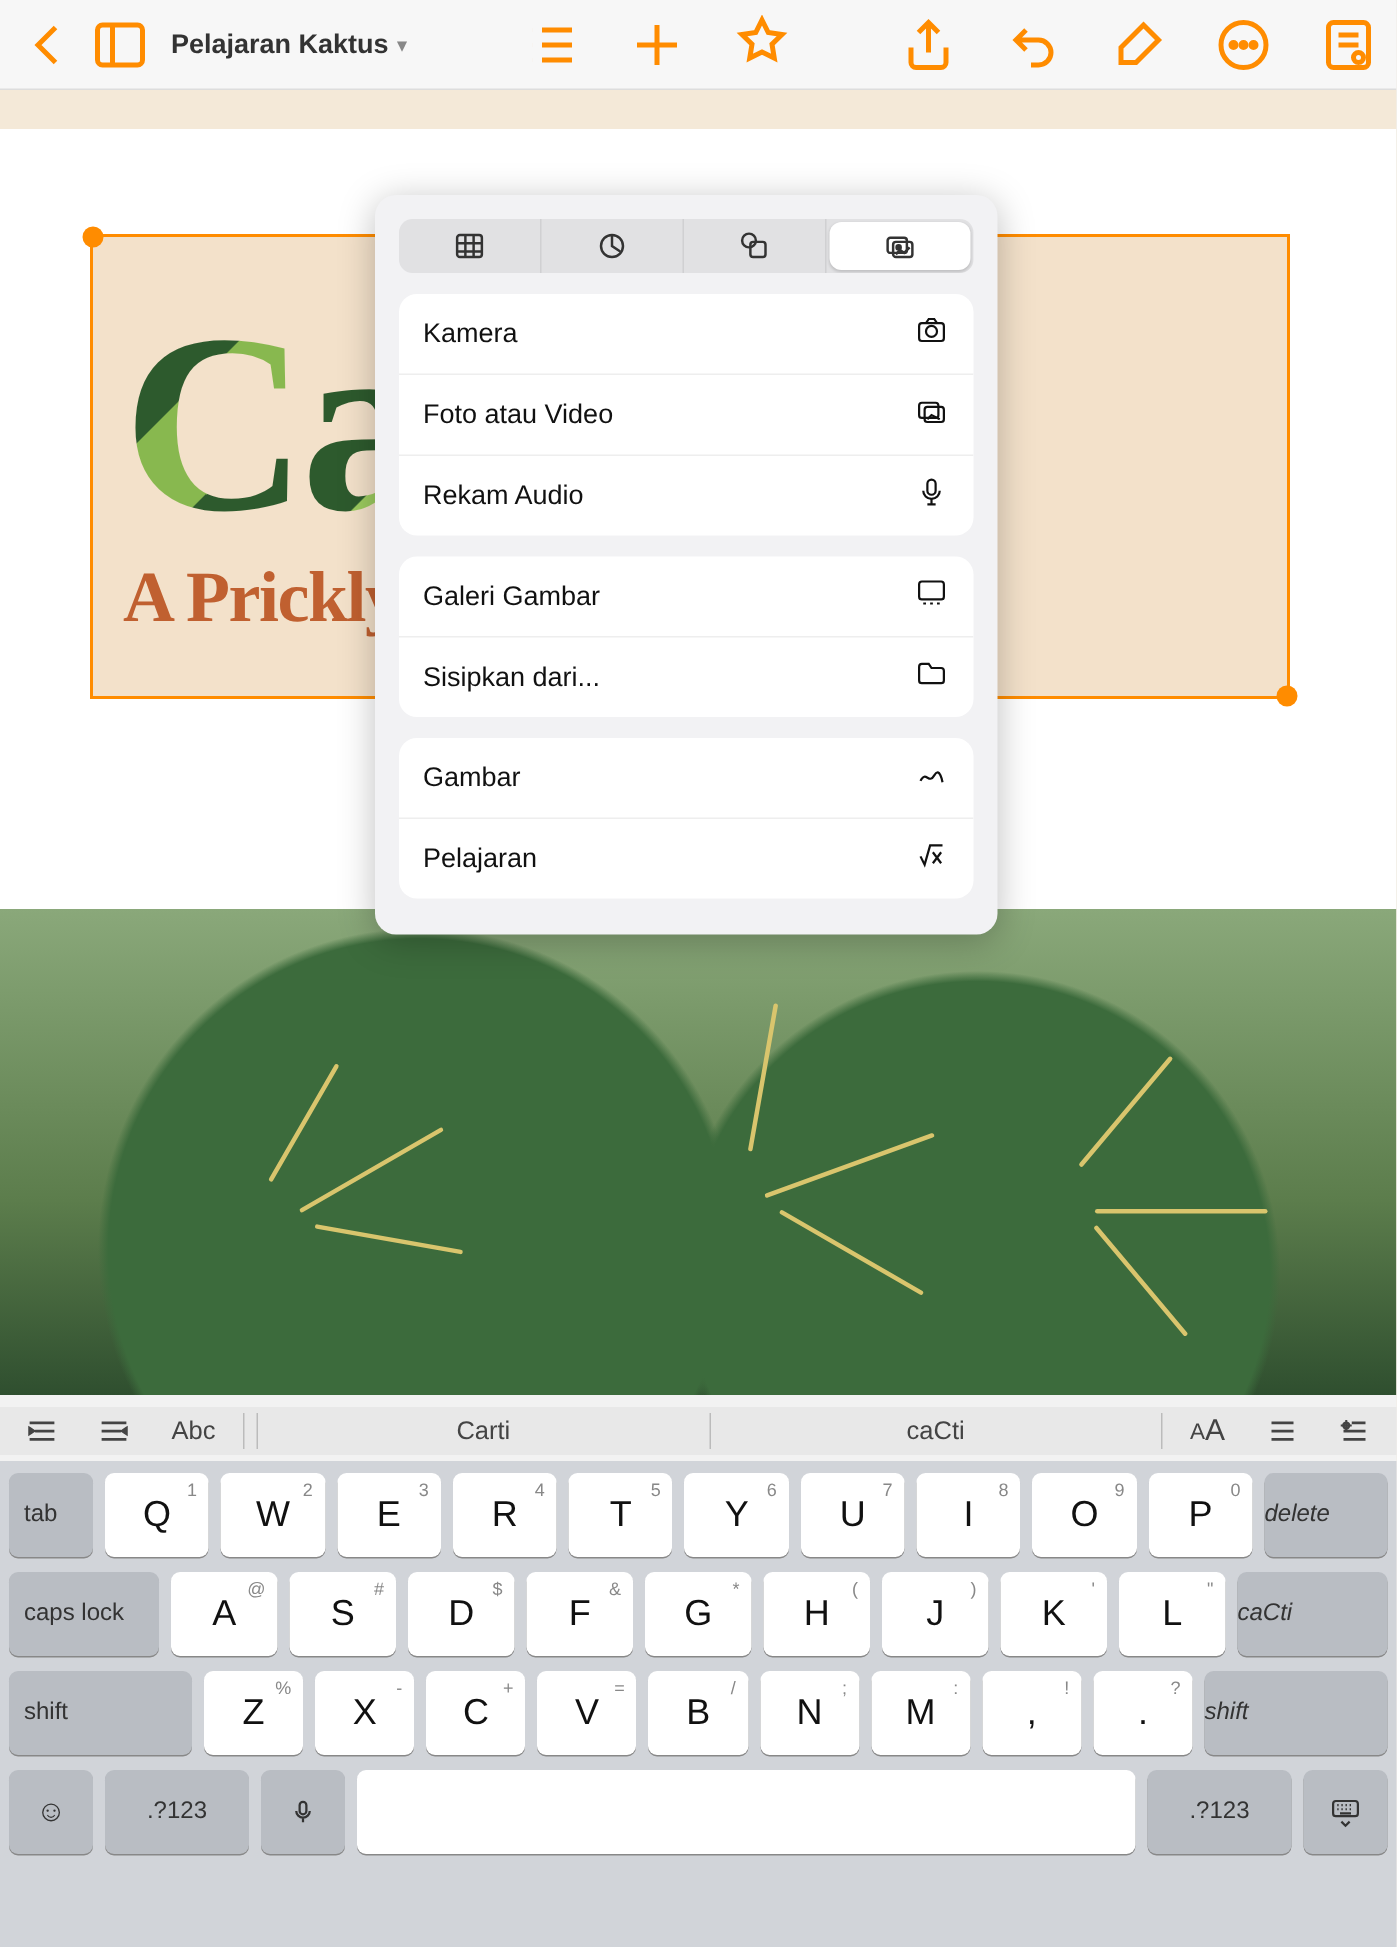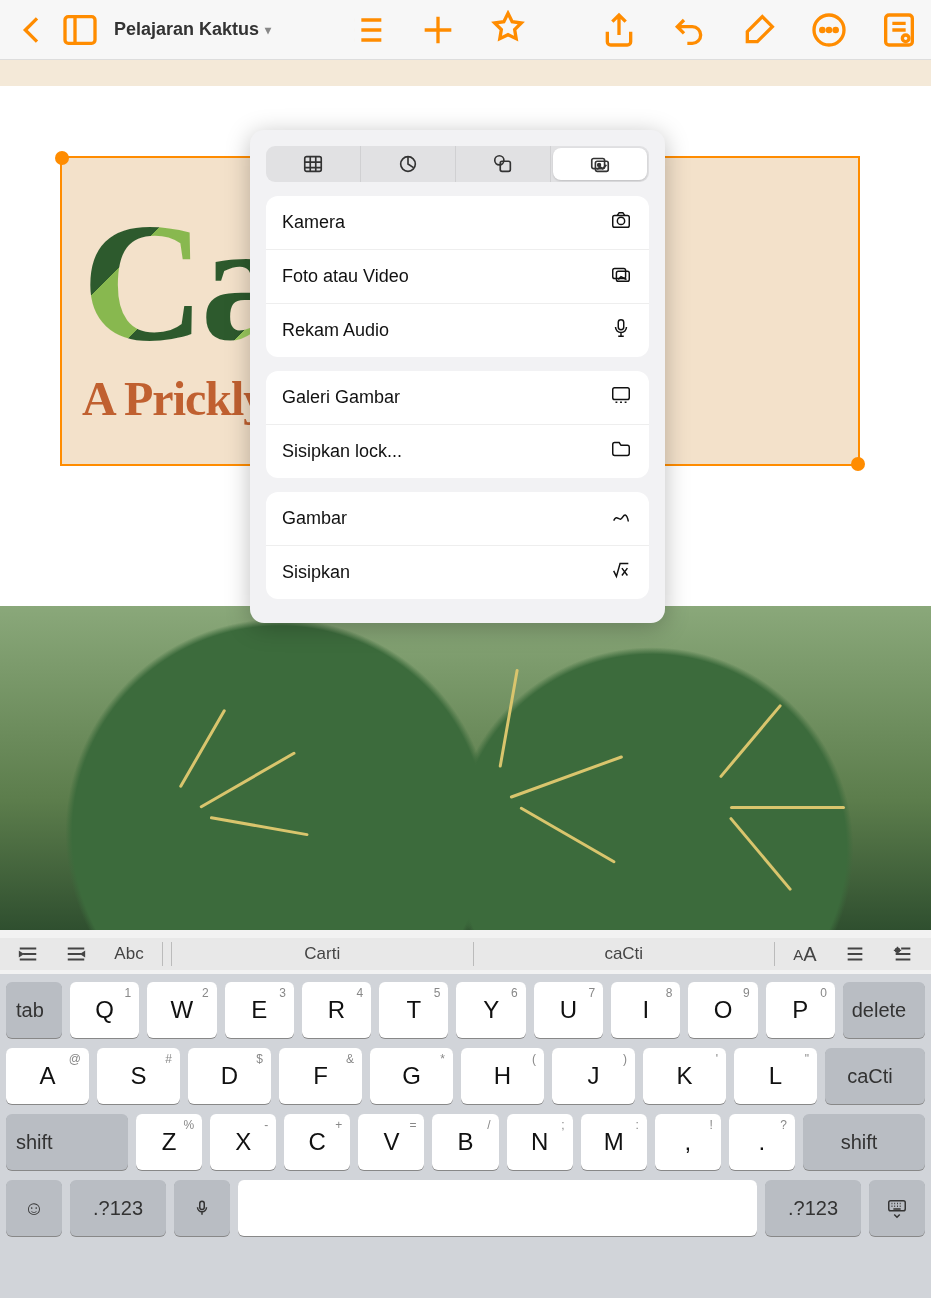--- a/index.html
+++ b/index.html
@@ -45,22 +45,22 @@
   .sugbar { position:absolute; left:0; right:0; top:938px; height:32px; background:#e8e8e8; display:flex; align-items:center; padding:0 8px; gap:8px;}
   .sugbtn { display:flex; align-items:center; justify-content:center; height:36px; color:#444; font-size:17px;}
   .sugtext { flex:1; text-align:center;}
   .sep { width:1px; height:24px; background:#bbb; }
   
   
   .kbd { position:absolute; left:0; right:0; top:974px; bottom:0; background:#d1d4d9; padding:8px 6px 6px 6px; display:flex; flex-direction:column; gap:10px;}
   .krow { display:flex; gap:8px; }
   .key { background:#fff; border-radius:6px; box-shadow:0 1px 0 #888; flex:1; height:56px; display:flex; align-items:center; justify-content:center; font-size:24px; color:#111; position:relative;}
   .key .sub { position:absolute; top:4px; right:8px; font-size:12px; color:#888;}
-  .key.mod { background:#b9bdc3; font-size:20px; color:#333; justify-content:flex-start; padding-left:10px;}
-  .key.mod.right { justify-content:center; padding-right:10px; padding-left:0;}
+  .key.mod { background:#b9bdc3; font-size:16px; color:#333; justify-content:flex-start; padding-left:10px;}
+  .key.mod.right { justify-content:flex-start; padding-right:10px; padding-left:0;font-style:italic;}
   .key.space { flex:5; background:#fff;}
   .key.icon { font-size:20px; }
   .kw-tab { flex:0 0 56px; } .kw-del { flex:0 0 82px;} .kw-caps{flex:0 0 100px;} .kw-ret{flex:0 0 100px;} .kw-shift{flex:0 0 122px;} .kw-s{flex:0 0 56px;} .kw-num{flex:0 0 96px;}
 </style>
 </head>
 <body>
 
 <div class="toolbar">
   <div class="tb-icon">
     <svg viewBox="0 0 24 24">
@@ -215,40 +215,40 @@
       <div class="row">
         <span>Galeri Gambar</span>
         <span class="ricon">
           <svg viewBox="0 0 24 24">
               <rect x="3" y="4" width="18" height="13" rx="2"></rect>
               <path d="M6 20h2M11 20h2M16 20h2"></path>
             </svg>
         </span>
       </div>
       <div class="row">
-        <span>Sisipkan lock...</span>
+        <span>Sisipkan dari...</span>
         <span class="ricon">
           <svg viewBox="0 0 24 24">
               <path d="M3 7a2 2 0 012-2h5l2 3h7a2 2 0 012 2v7a2 2 0 01-2 2H5a2 2 0 01-2-2z"></path>
             </svg>
         </span>
       </div>
     </div>
 
     <div class="group">
       <div class="row">
         <span>Gambar</span>
         <span class="ricon">
           <svg viewBox="0 0 24 24">
               <path d="M4 17c4-8 6 3 10-4s6 5 6 5"></path>
             </svg>
         </span>
       </div>
       <div class="row">
-        <span>Sisipkan</span>
+        <span>Pelajaran</span>
         <span class="ricon">
           <svg viewBox="0 0 24 24">
               <path d="M4 13l3 6 4-14h9M13 10l6 8M19 10l-6 8"></path>
             </svg>
         </span>
       </div>
     </div>
   </div>
 </div>
 
@@ -334,20 +334,23 @@
       </div>
     <div class="key">
         <span class="sub">0</span>
         <span>P</span>
       </div>
     <div class="key mod right kw-del">
         <span>delete</span>
       </div>
   </div>
   <div class="krow">
+    <div class="key mod kw-caps">
+        <span>caps lock</span>
+      </div>
     <div class="key">
         <span class="sub">@</span>
         <span>A</span>
       </div>
     <div class="key">
         <span class="sub">#</span>
         <span>S</span>
       </div>
     <div class="key">
         <span class="sub">$</span>

